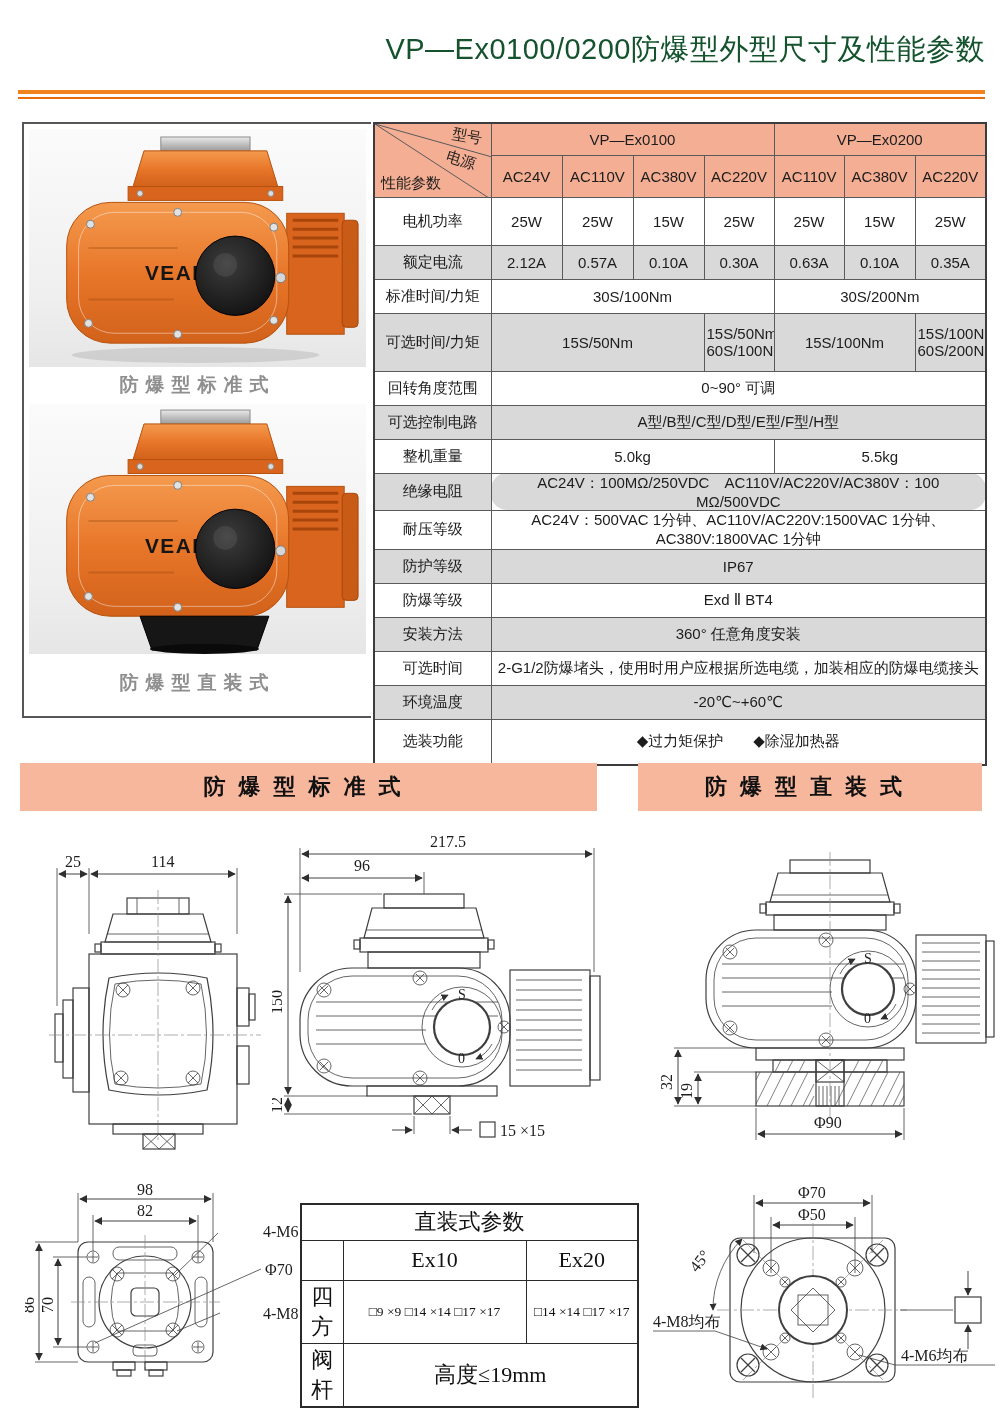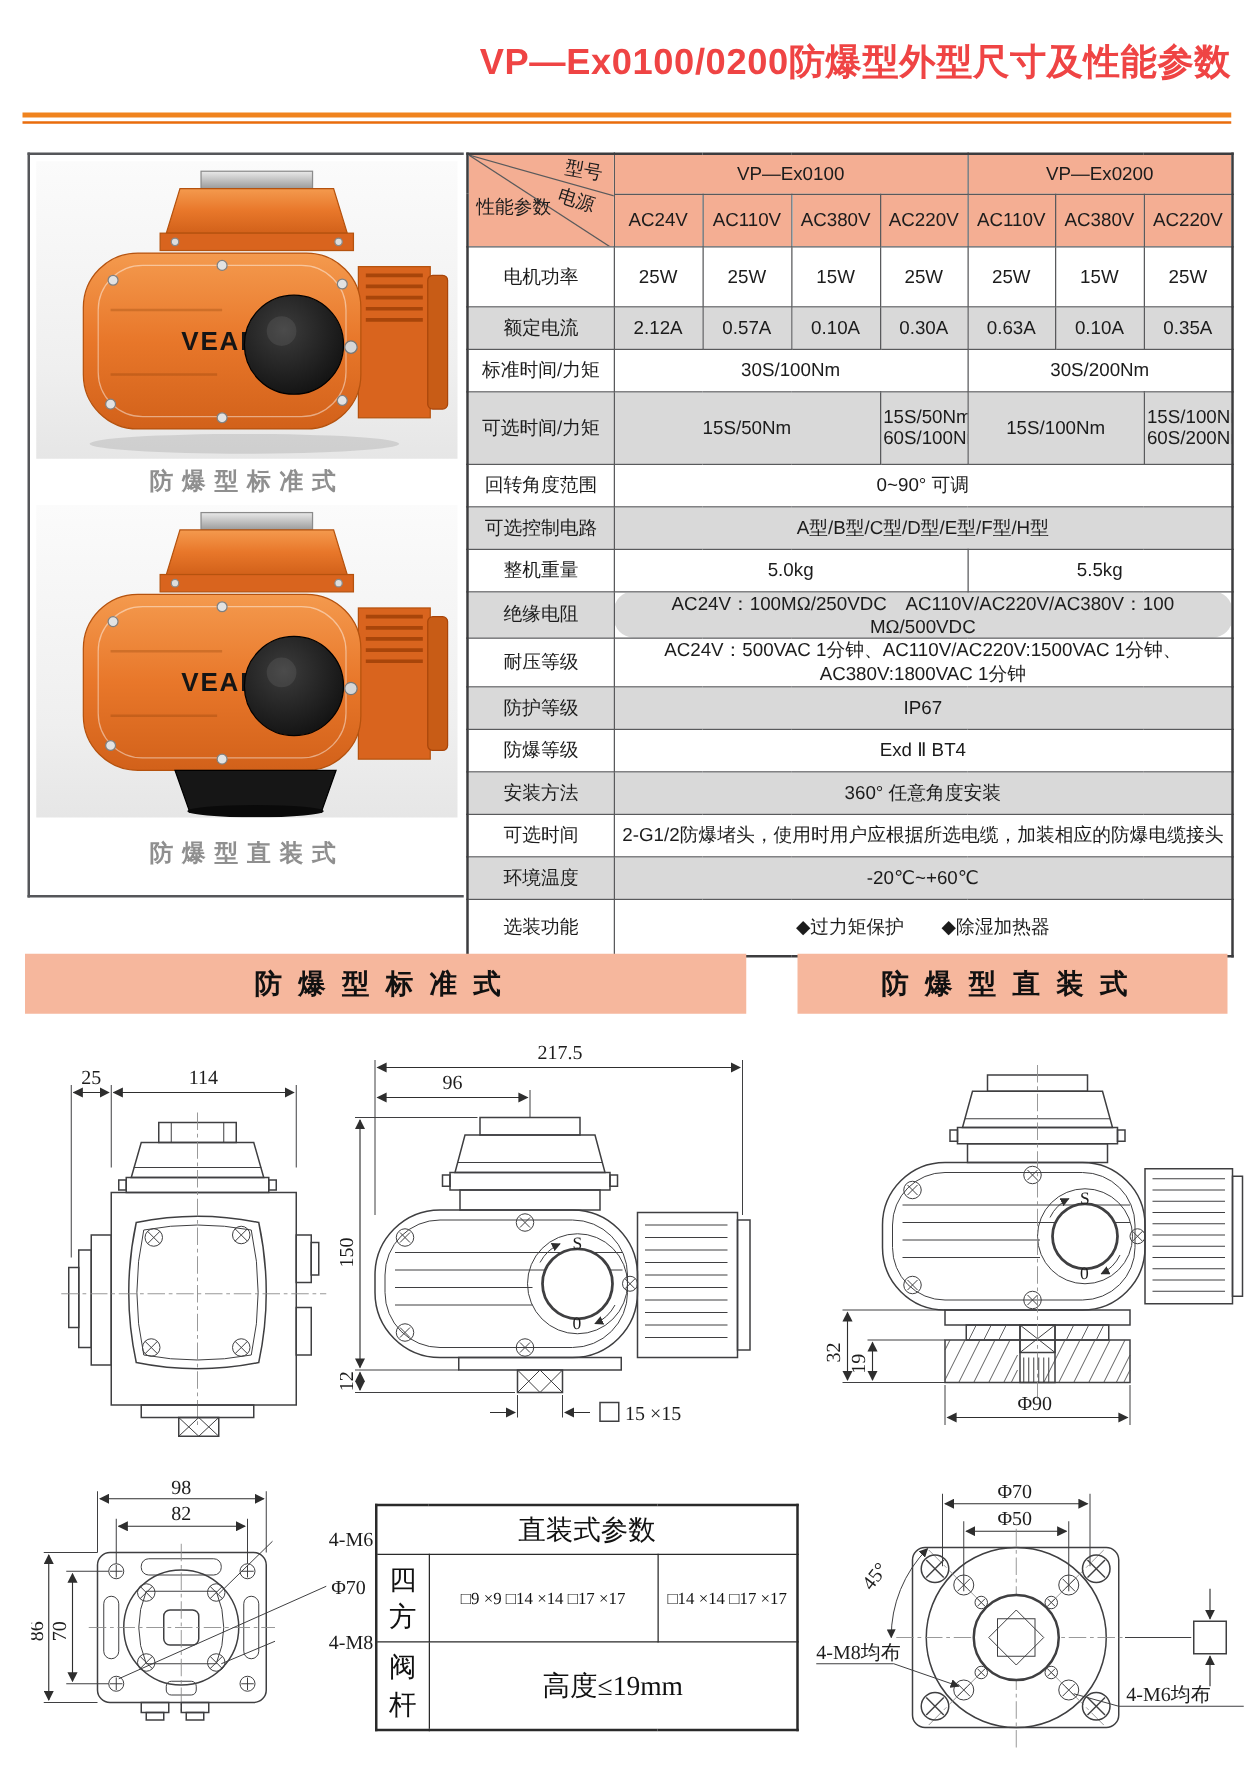--- a/index.html
+++ b/index.html
@@ -1,20 +1,20 @@
 <!DOCTYPE html>
 <html><head>
 <meta charset="utf-8">
 <style>
   html,body{margin:0;padding:0;background:#ffffff;}
   #page{position:relative;width:1000px;height:1417px;background:#fff;overflow:hidden;
         font-family:"Liberation Sans","DejaVu Sans",sans-serif;color:#1c1c1c;}
 
   
-  .title{position:absolute;top:30px;right:15px;font-size:29px;font-weight:bold;color:#ef4444;letter-spacing:0.5px;}
+  .title{position:absolute;top:30px;right:15px;font-size:29px;font-weight:normal;color:#14532d;letter-spacing:0.5px;}
   .rule1{position:absolute;left:18px;top:90px;width:967px;height:4px;background:#f0831e;}
   .rule2{position:absolute;left:18px;top:97px;width:967px;height:2px;background:#e96c0c;}
 
   
   .photo-frame{position:absolute;left:22px;top:122px;width:349px;height:596px;
                border:2px solid #55565a;border-right:none;box-sizing:border-box;background:#fff;}
   .photo{position:absolute;left:5px;width:337px;height:238px;background:linear-gradient(180deg,#fbfbfb 0%,#efefef 70%,#e6e6e6 100%);}
   .photo.p1{top:5px;}
   .photo.p2{top:280px;height:250px;}
   .caption{position:absolute;left:0;width:100%;text-align:center;font-size:19px;font-weight:bold;
@@ -27,21 +27,21 @@
              table-layout:fixed;border:2px solid #3c3c3e;}
   table.spec td{border:1px solid #595a5c;text-align:center;vertical-align:middle;font-size:15px;padding:0 2px;overflow:hidden;}
   table.spec tr.hdr td{background:#f4ae93;}
   table.spec tr.g td{background:#d9d9d9;}
   td.sm{font-size:12.5px;border-radius:16px;}
   .two{font-size:11px;line-height:1.15;padding:0 1px;}
   td.corner{position:relative;padding:0;background:#f4ae93;}
   .corner span{position:absolute;white-space:nowrap;font-size:15px;}
   .c-model{top:3px;right:9px;transform:rotate(10deg);}
   .c-power{top:27px;right:15px;transform:rotate(18deg);}
-  .c-params{bottom:22px;left:6px;}
+  .c-params{bottom:4px;left:6px;}
 
   
   .banner{position:absolute;top:763px;height:48px;background:#f6b79d;color:#111;
           font-size:22px;font-weight:bold;letter-spacing:13px;text-align:center;line-height:48px;}
   .banner.left{left:20px;width:577px;}
   .banner.right{left:638px;width:344px;}
 
   
   .drw{position:absolute;}
   svg text.dim{font-family:"Liberation Serif","DejaVu Serif",serif;font-size:16px;fill:#1d1d1d;}
@@ -548,20 +548,25 @@
   <table class="params">
     <colgroup>
         <col style="width:42px">
         <col style="width:183px">
         <col style="width:112px">
       </colgroup>
     <tbody>
     <tr style="height:36px">
       <td colspan="3">直装式参数</td>
     </tr>
+    <tr style="height:40px">
+      <td></td>
+      <td>Ex10</td>
+      <td>Ex20</td>
+    </tr>
     <tr style="height:38px">
       <td>四方</td>
       <td class="small">□9 ×9  □14 ×14  □17 ×17</td>
       <td class="small">□14 ×14 □17 ×17</td>
     </tr>
     <tr style="height:34px">
       <td>阀杆</td>
       <td colspan="2">高度≤19mm</td>
     </tr>
     </tbody>

